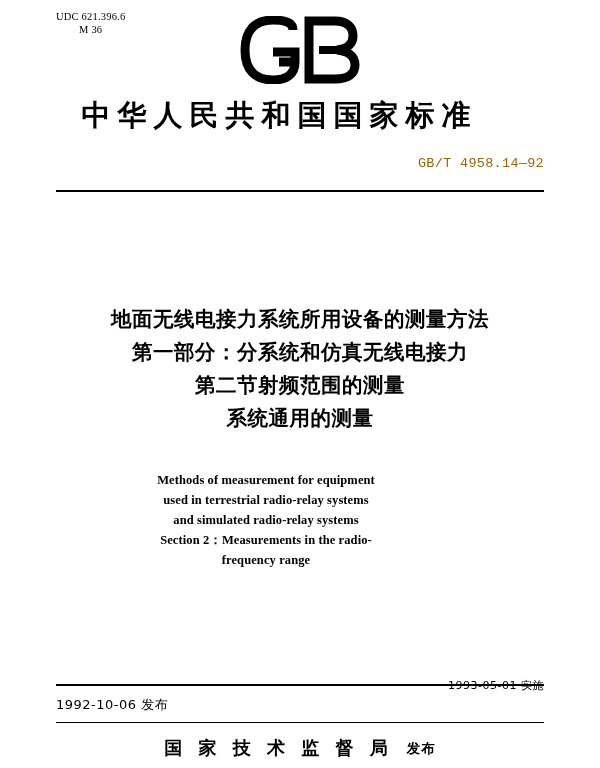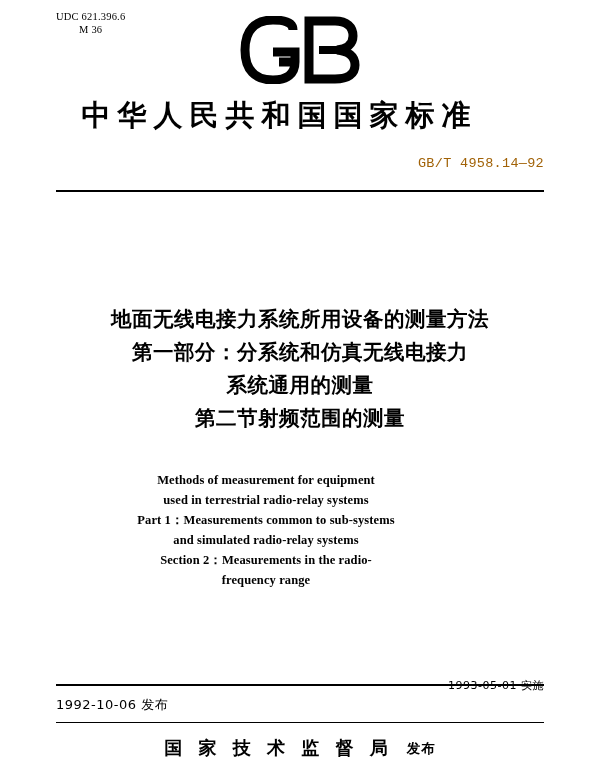--- a/index.html
+++ b/index.html
@@ -184,28 +184,27 @@
 
   <div class="national-title">中华人民共和国国家标准</div>
 
   <div class="std-number">GB/T 4958.14—92</div>
 
   <div class="rule rule-top"></div>
 
   <div class="cn-title">
     <div>地面无线电接力系统所用设备的测量方法</div>
     <div>第一部分：分系统和仿真无线电接力</div>
+    <div>第二节射频范围的测量</div>
     <div>系统通用的测量</div>
-    <div>第二节射频范围的测量</div>
   </div>
 
   <div class="en-title">
     <div>Methods of measurement for equipment</div>
     <div>used in terrestrial radio-relay systems</div>
-    <div>Part 1：Measurements common to sub-systems</div>
     <div>and simulated radio-relay systems</div>
     <div>Section 2：Measurements in the radio-</div>
     <div>frequency range</div>
   </div>
 
   <div class="rule rule-bottom"></div>
 
   <div class="date-left">1992-10-06 发布</div>
   <div class="date-right">1993-05-01 实施</div>
 

